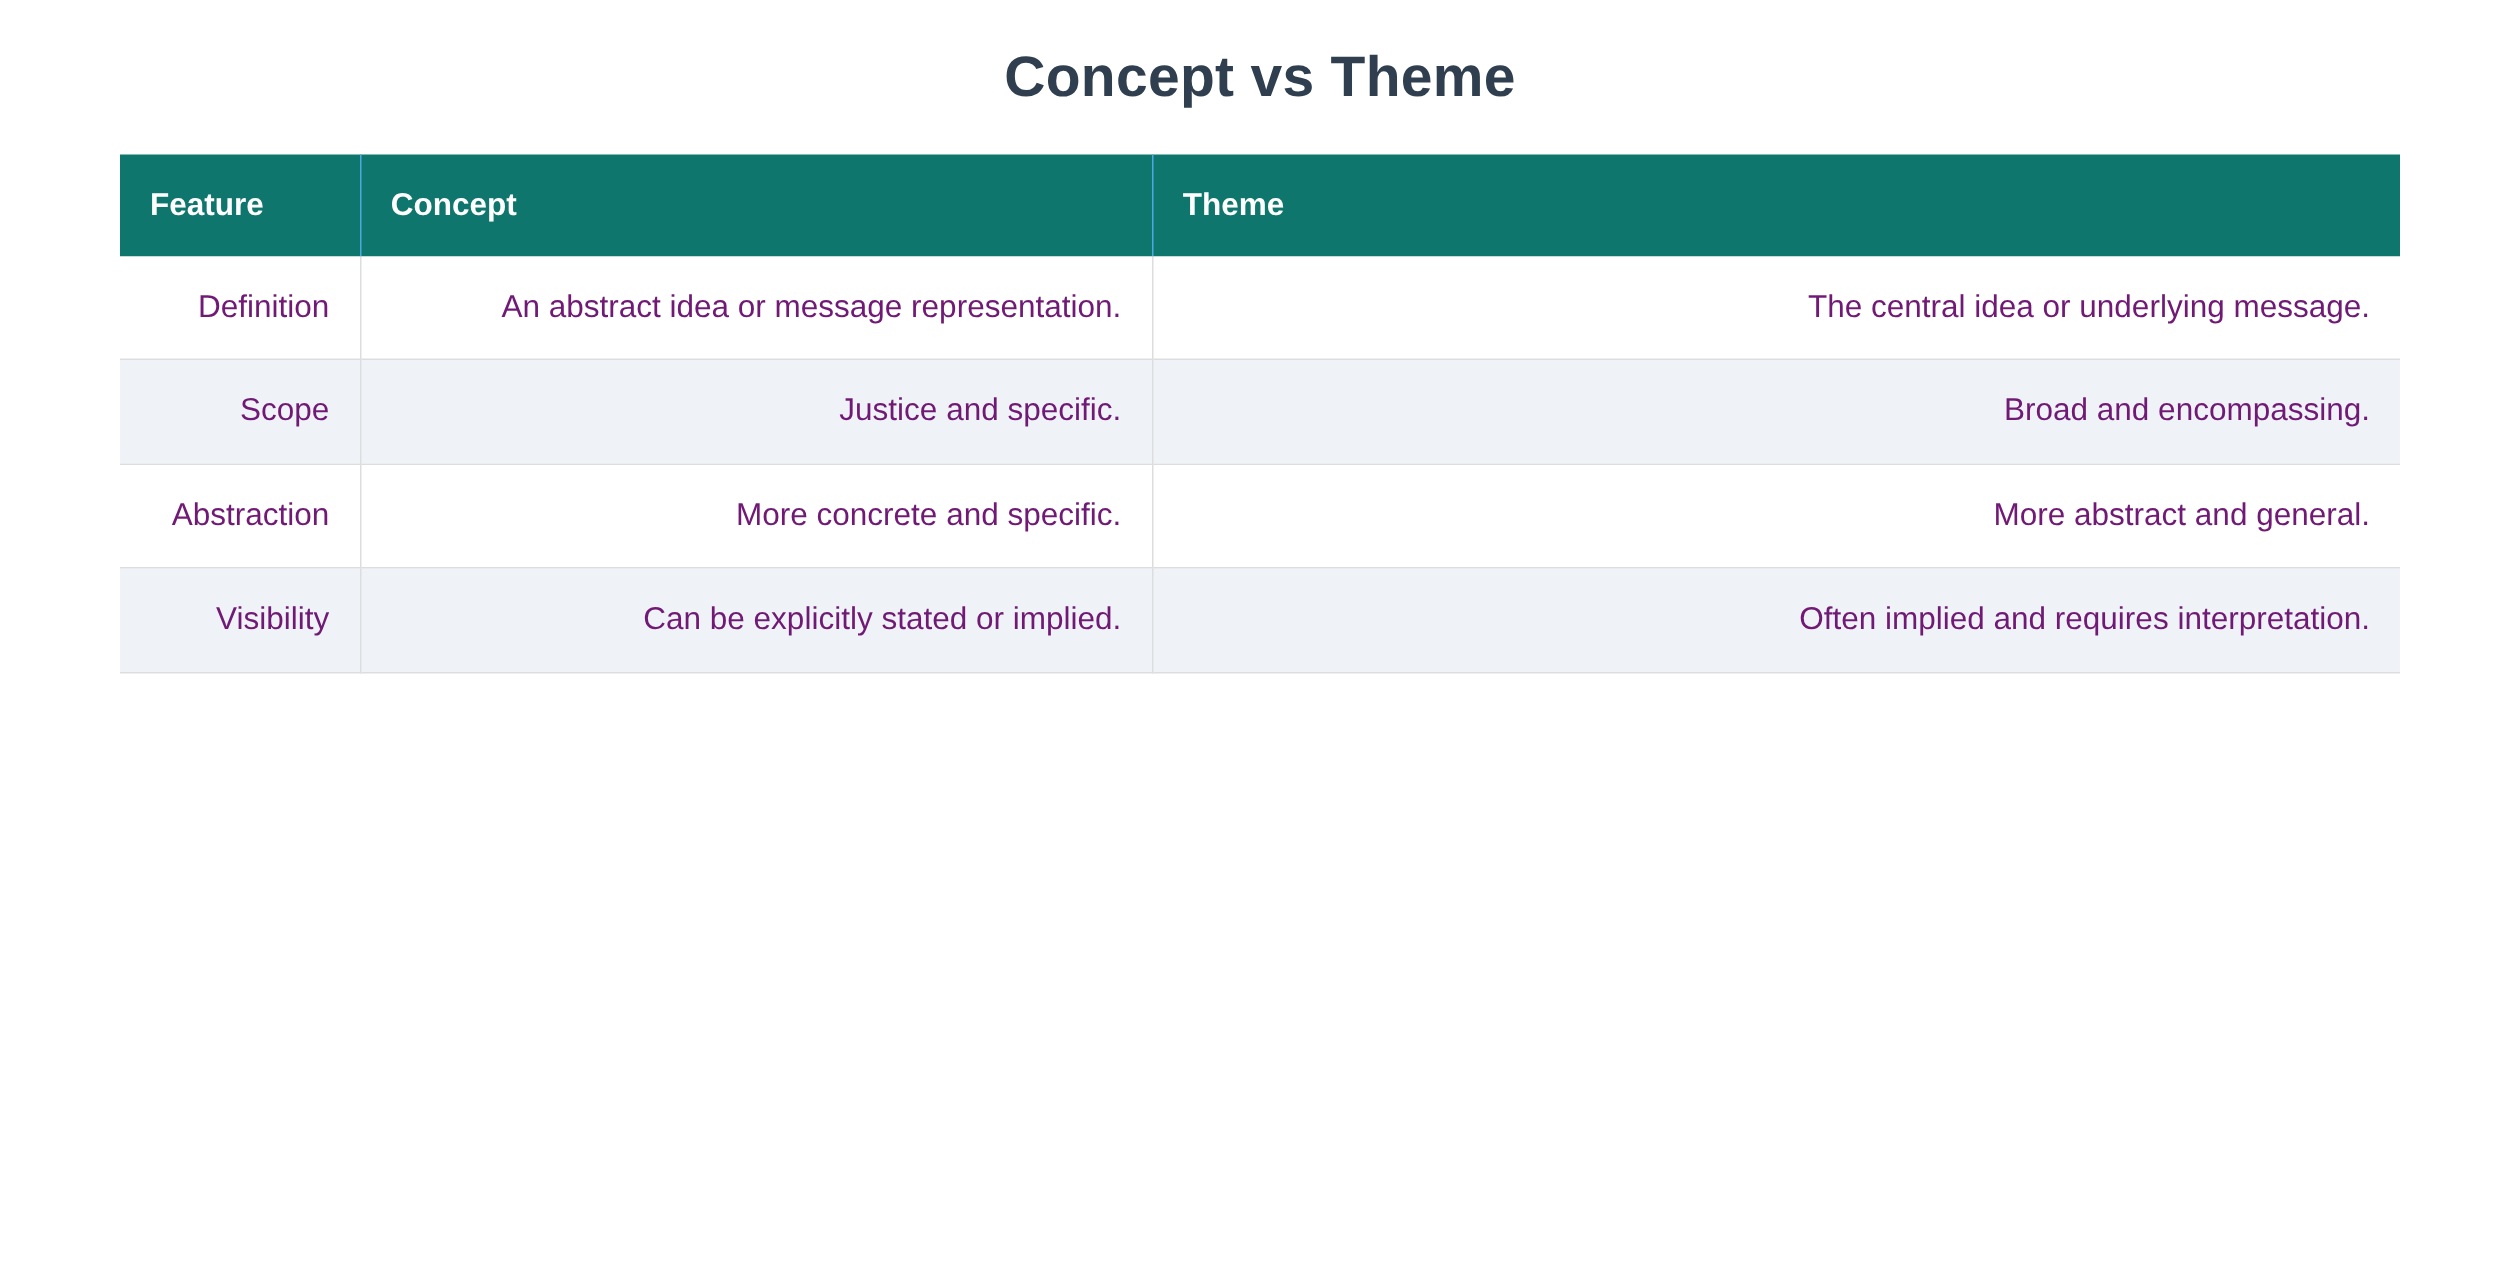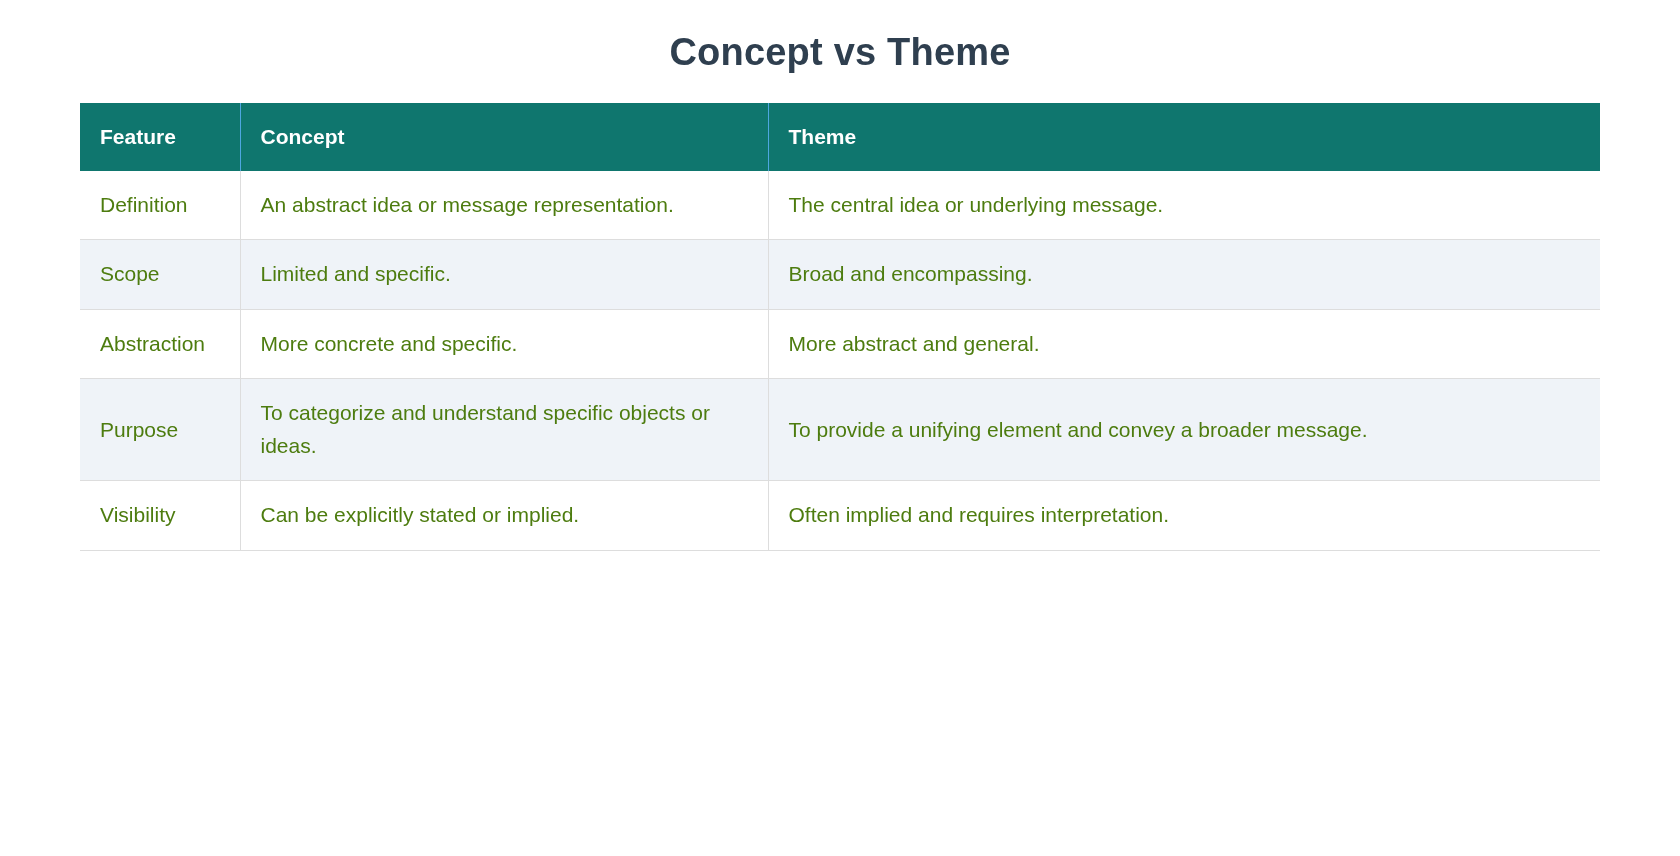--- a/index.html
+++ b/index.html
@@ -57,22 +57,22 @@
     vertical-align: middle;
     border-right: 1px solid #4ea7e0;
     box-sizing: border-box;
   }
   table.comparison thead th:last-child {
     border-right: none;
     margin-left: 20px;
   }
   table.comparison tbody td {
     font-size: 21px;
-    color: #4d7c0f;
-    text-align: left;
+    color: #701a75;
+    text-align: right;
     padding: 18px 20px 18px 20px;
     vertical-align: middle;
     border-bottom: 1px solid #dddddd;
     border-right: 1px solid #dddddd;
     line-height: 1.55;
     box-sizing: border-box;
   }
   table.comparison tbody td:last-child {
     border-right: none;
   }
@@ -111,32 +111,27 @@
         </tr>
       </thead>
       <tbody>
         <tr>
           <td class="feature-cell">Definition</td>
           <td>An abstract idea or message representation.</td>
           <td>The central idea or underlying message.</td>
         </tr>
         <tr>
           <td class="feature-cell">Scope</td>
-          <td>Limited and specific.</td>
+          <td>Justice and specific.</td>
           <td>Broad and encompassing.</td>
         </tr>
         <tr>
           <td class="feature-cell">Abstraction</td>
           <td>More concrete and specific.</td>
           <td>More abstract and general.</td>
-        </tr>
-        <tr>
-          <td class="feature-cell">Purpose</td>
-          <td>To categorize and understand specific objects or ideas.</td>
-          <td>To provide a unifying element and convey a broader message.</td>
         </tr>
         <tr>
           <td class="feature-cell">Visibility</td>
           <td>Can be explicitly stated or implied.</td>
           <td>Often implied and requires interpretation.</td>
         </tr>
       </tbody>
     </table>
   </div>
 

